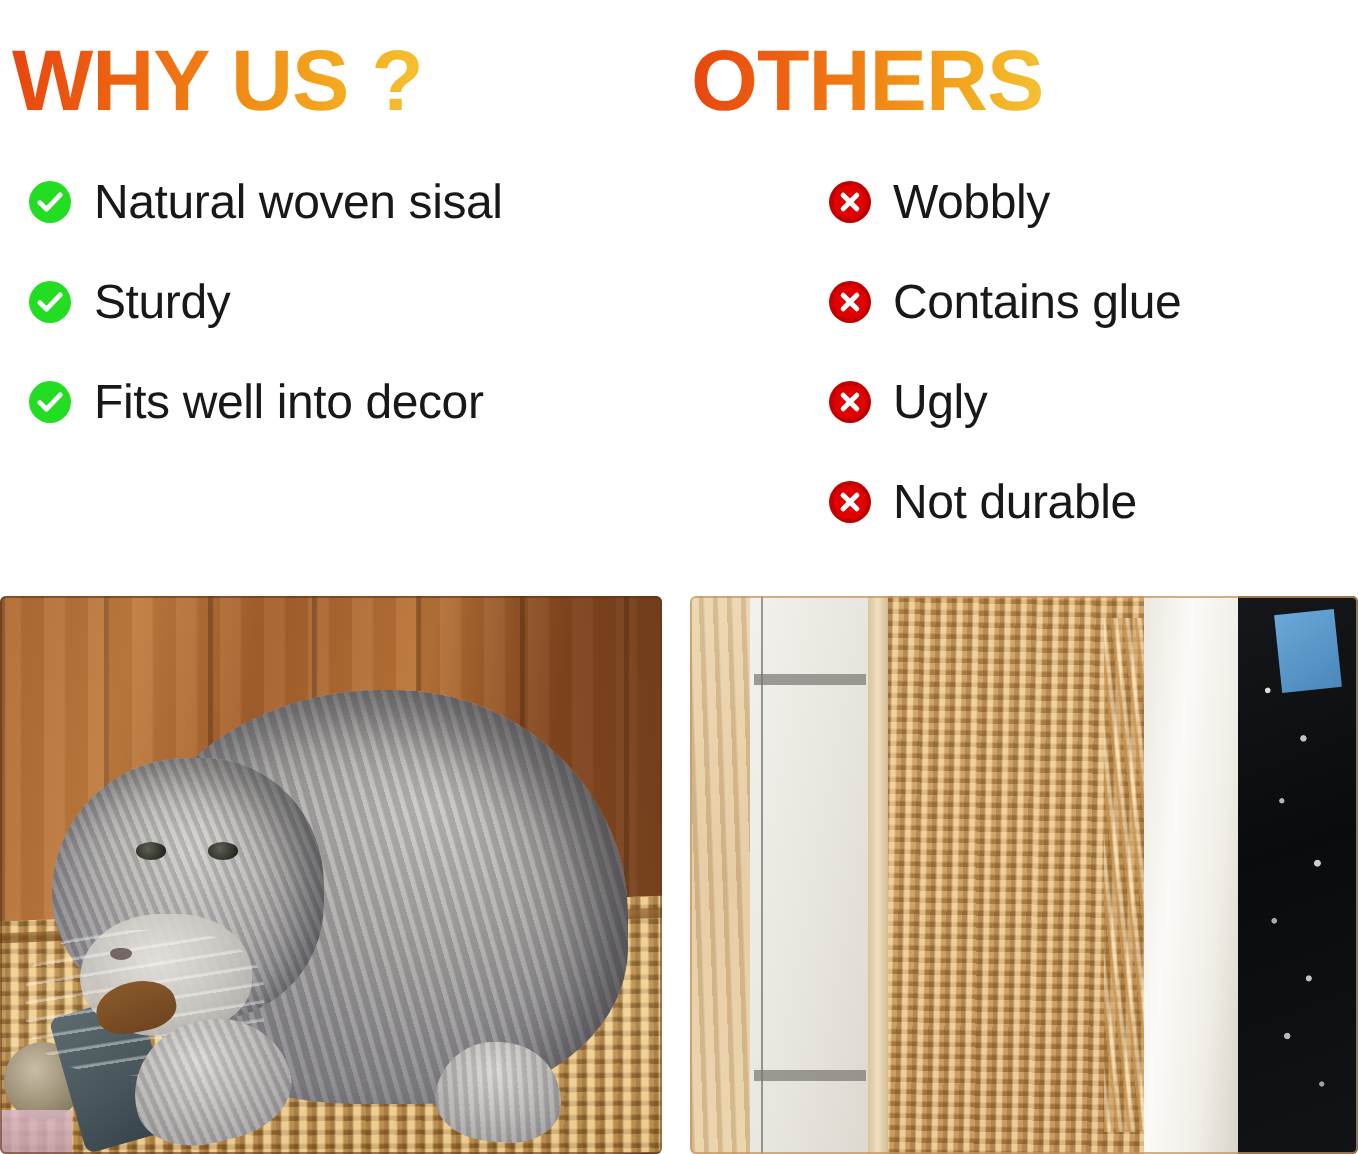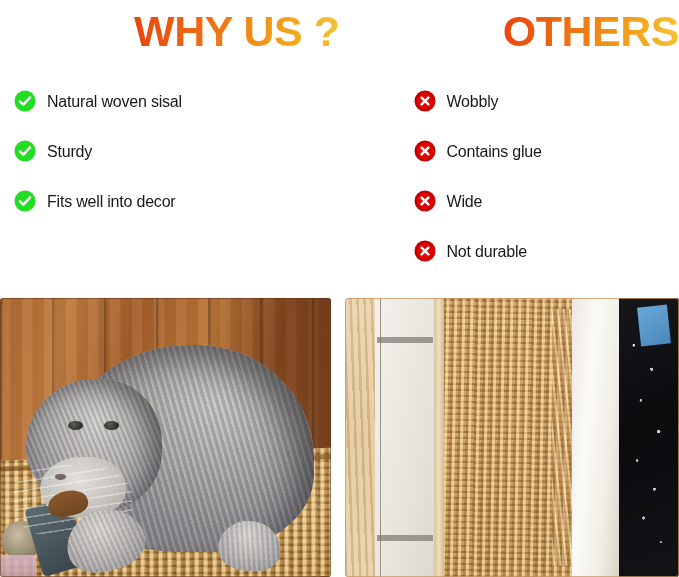--- a/index.html
+++ b/index.html
@@ -28,22 +28,22 @@
     top: 0;
     left: 0;
     width: 679px;
     height: 62px;
     display: flex;
   }
   .title-cell {
     flex: 0 0 50%;
     display: flex;
     align-items: flex-start;
-    justify-content: flex-end;
-    padding-top: 7px;
+    justify-content: flex-start;
+    padding-top: 17px;
     box-sizing: border-box;
   }
   .title-cell.left  { padding-left: 6px; }
   .title-cell.right { padding-left: 6px; }
 
   .gradient-title {
     font-family: "Liberation Sans", sans-serif;
     font-weight: bold;
     font-size: 43px;
     line-height: 48px;
@@ -83,21 +83,21 @@
     flex: 0 0 auto;
     width: 22px;
     height: 22px;
     border-radius: 50%;
     display: block;
   }
   .badge svg { display: block; width: 22px; height: 22px; }
 
   .item-label {
     font-family: "Liberation Sans", sans-serif;
-    font-size: 16px;
+    font-size: 24px;
     line-height: 27px;
     font-weight: normal;
     color: #17181a;
     letter-spacing: -0.2px;
     white-space: nowrap;
   }
 
   
   .photos-row {
     position: absolute;
@@ -399,21 +399,21 @@
       </div>
 
       <div class="list-item">
         <span class="badge">
           <svg viewBox="0 0 22 22" xmlns="http://www.w3.org/2000/svg">
             <circle cx="11" cy="11" r="10.5" fill="#C00000"></circle>
             <circle cx="11" cy="11" r="8.4" fill="#E00000"></circle>
             <path d="M7.6 7.6 L14.4 14.4 M14.4 7.6 L7.6 14.4" fill="none" stroke="#ffffff" stroke-width="2.5" stroke-linecap="round"></path>
           </svg>
         </span>
-        <span class="item-label">Wide</span>
+        <span class="item-label">Ugly</span>
       </div>
 
       <div class="list-item">
         <span class="badge">
           <svg viewBox="0 0 22 22" xmlns="http://www.w3.org/2000/svg">
             <circle cx="11" cy="11" r="10.5" fill="#C00000"></circle>
             <circle cx="11" cy="11" r="8.4" fill="#E00000"></circle>
             <path d="M7.6 7.6 L14.4 14.4 M14.4 7.6 L7.6 14.4" fill="none" stroke="#ffffff" stroke-width="2.5" stroke-linecap="round"></path>
           </svg>
         </span>

